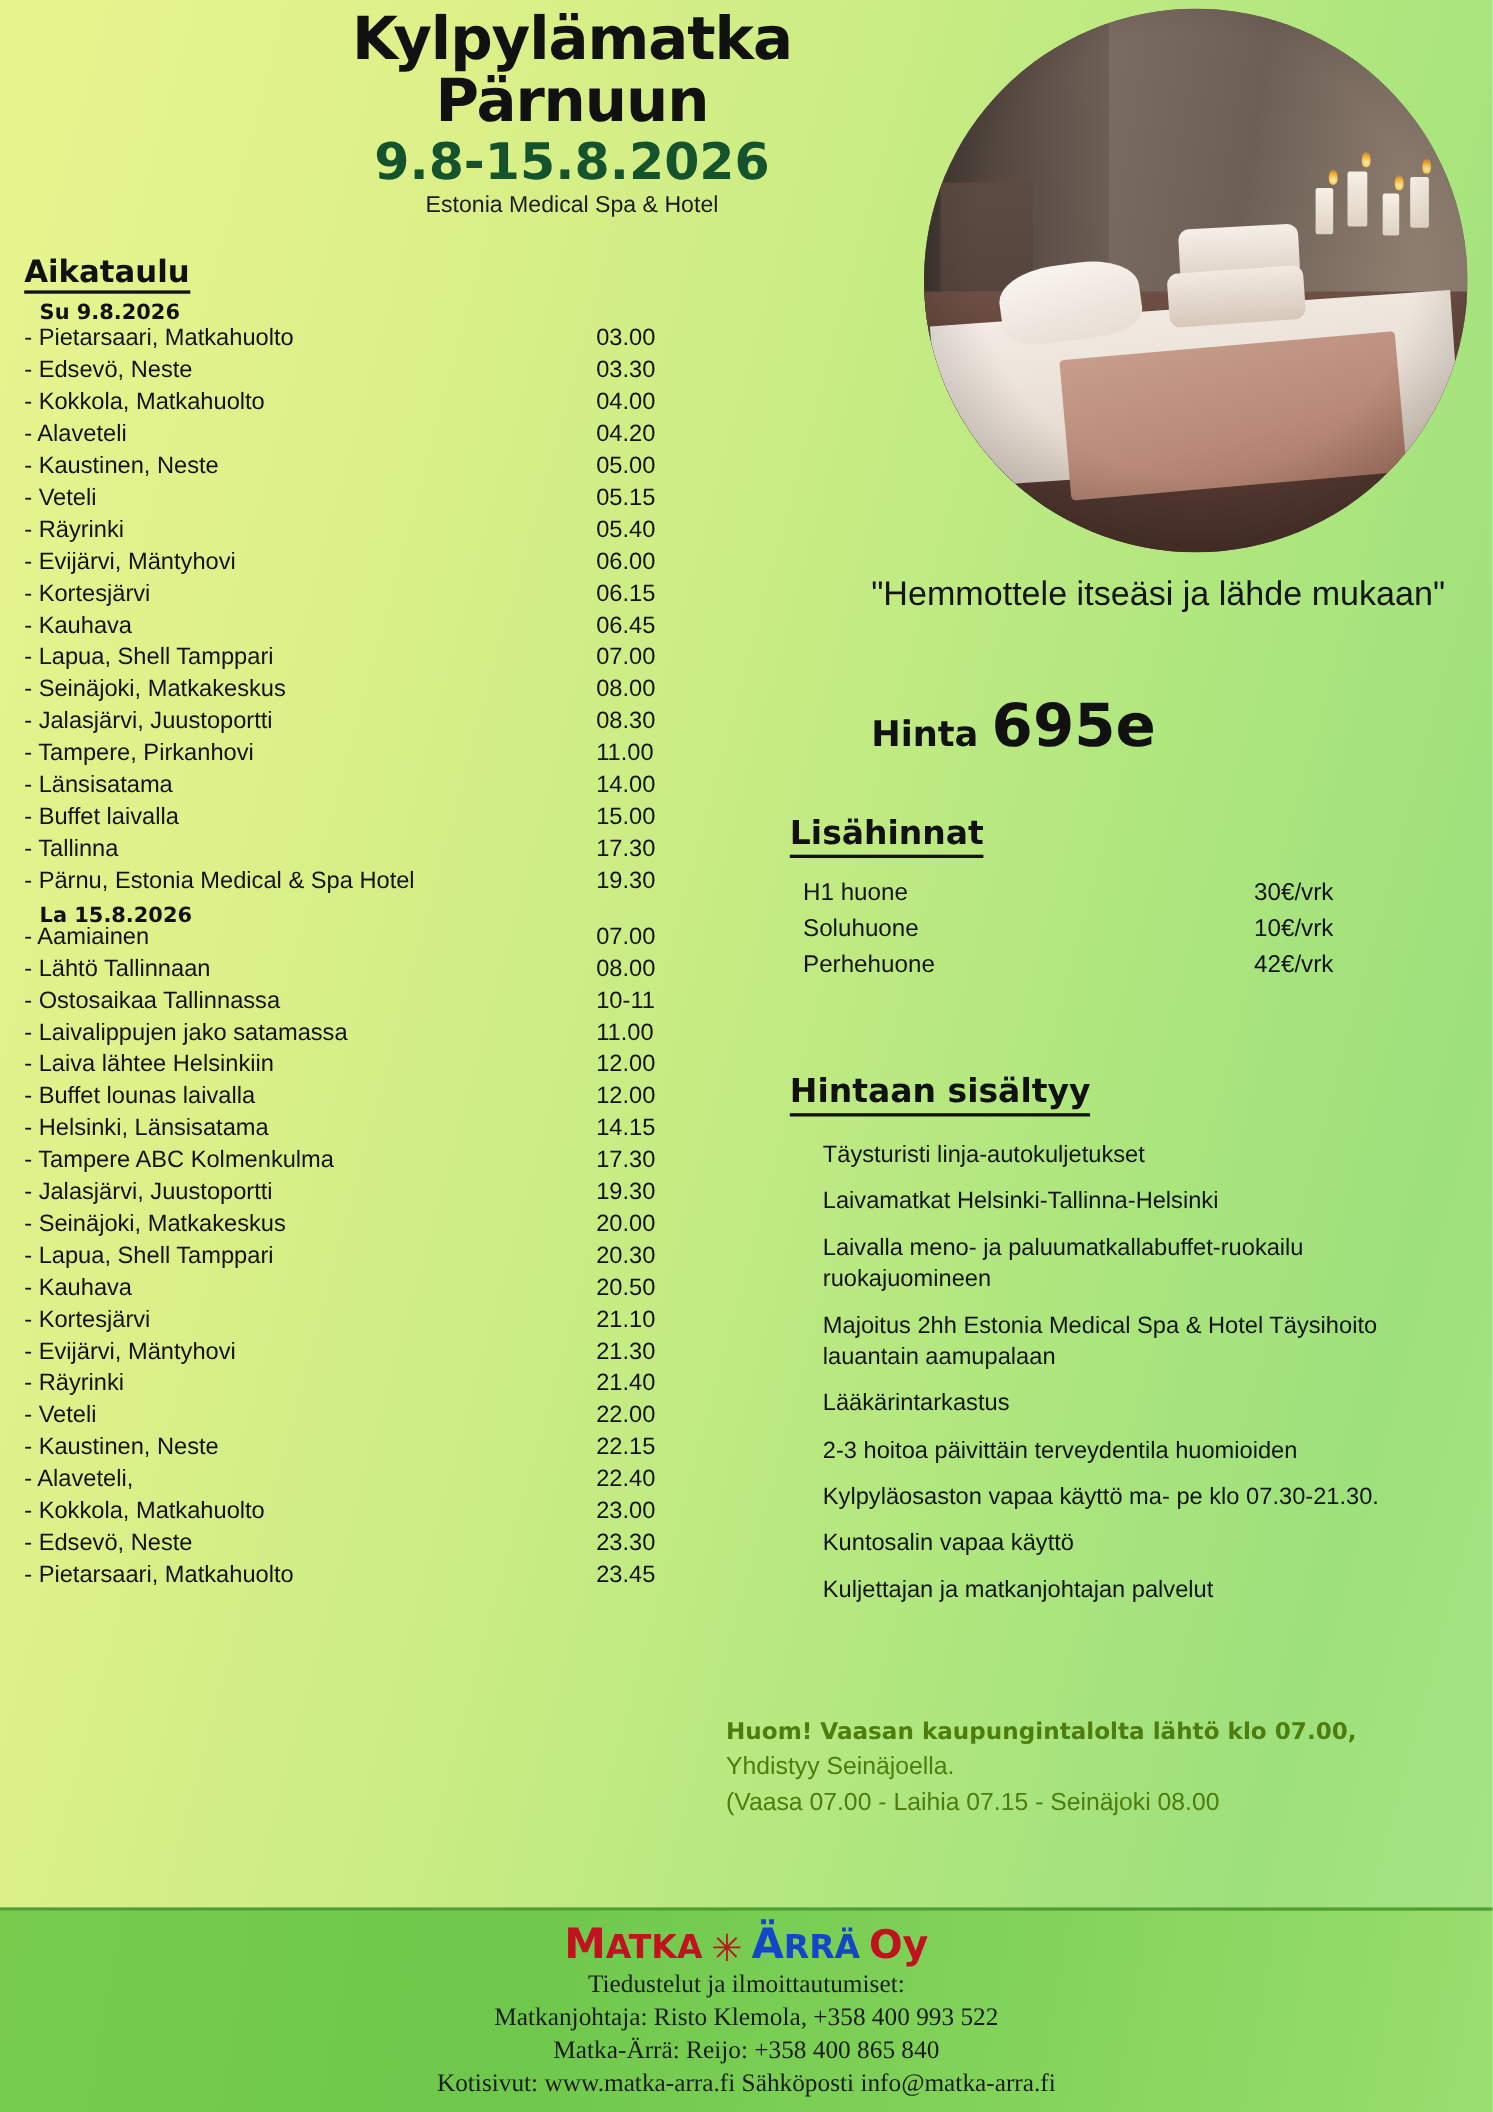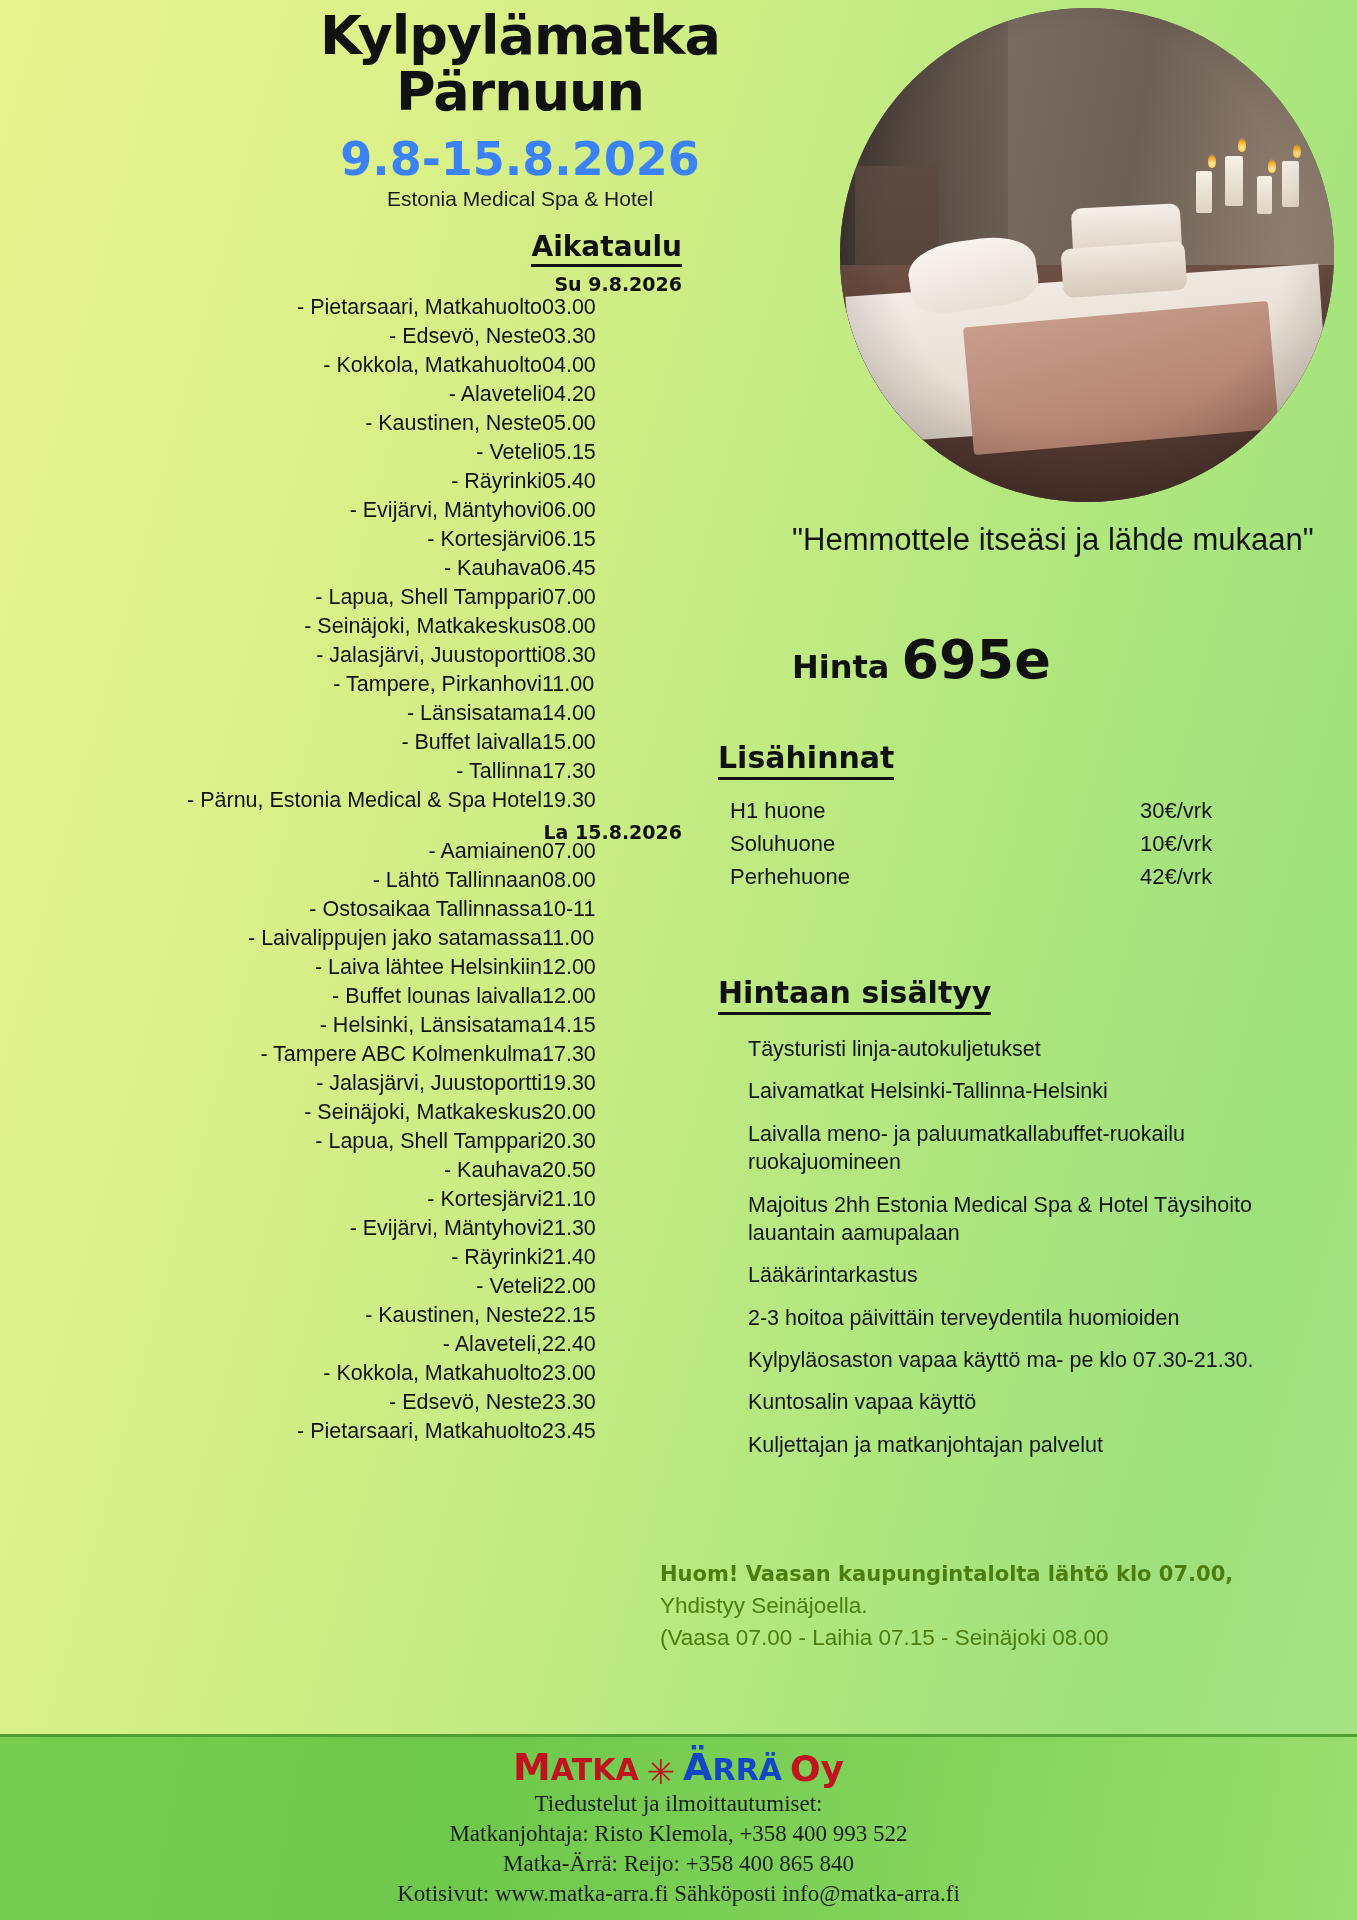--- a/index.html
+++ b/index.html
@@ -28,22 +28,22 @@
     font-size: 54px;
     line-height: 1.03;
     color: #111;
     letter-spacing: -1px;
   }
   .title-dates {
     font-family: "DejaVu Sans", sans-serif;
     font-weight: bold;
     font-size: 46px;
     line-height: 1.15;
-    color: #3b82f6;
-    margin-top: 14px;
+    color: #14532d;
+    margin-top: 2px;
   }
   .title-sub {
     font-family: "Liberation Sans", sans-serif;
     font-size: 21px;
     color: #1b1b1b;
     margin-top: 1px;
   }
 
   
   .photo-circle {
@@ -117,21 +117,20 @@
     position: absolute; inset: 0;
     background: radial-gradient(circle at 50% 45%, rgba(0,0,0,0) 55%, rgba(0,0,0,0.35) 100%);
   }
 
   
   .schedule {
     position: absolute;
     left: 22px;
     top: 230px;
     width: 660px;
-    text-align: right;
   }
   .sec-head {
     font-family: "DejaVu Sans", sans-serif;
     font-weight: bold;
     font-size: 28px;
     color: #111;
     border-bottom: 3px solid #111;
     display: inline-block;
     padding-bottom: 1px;
     margin-bottom: 2px;

